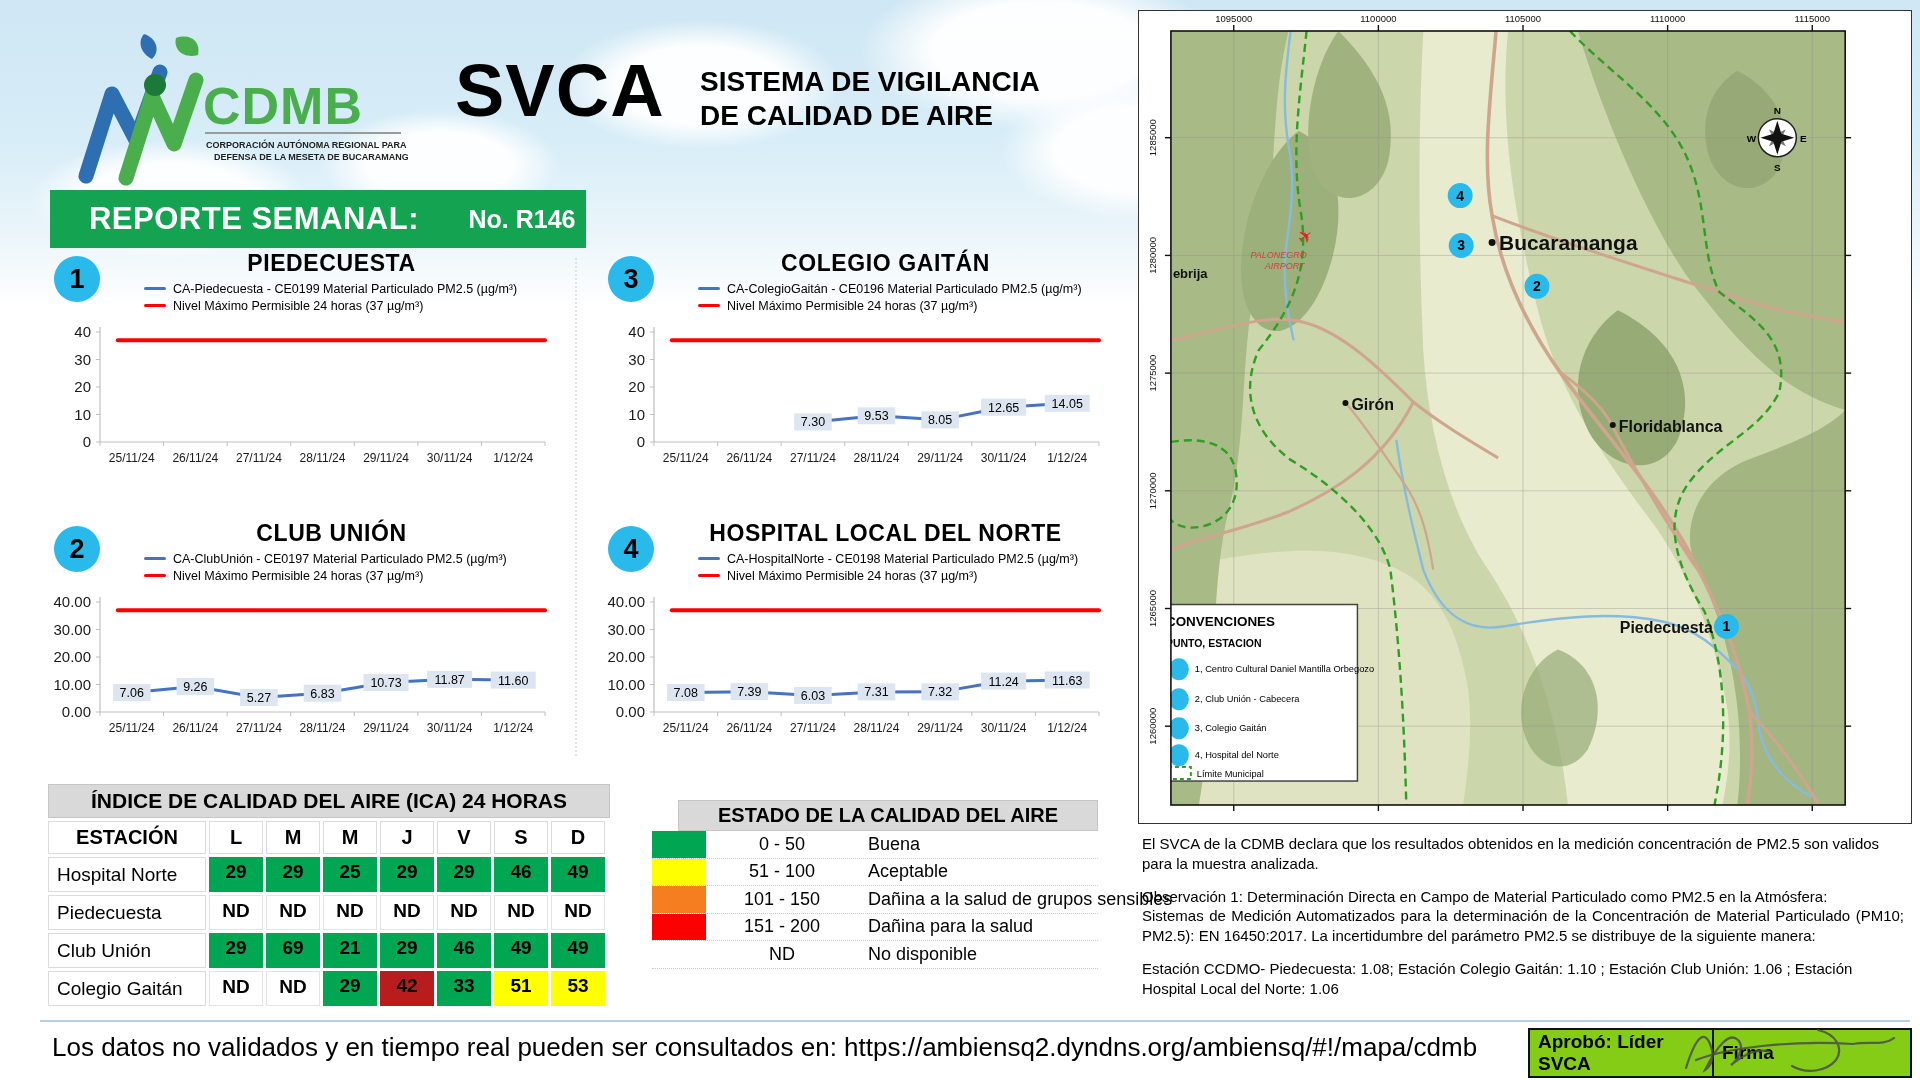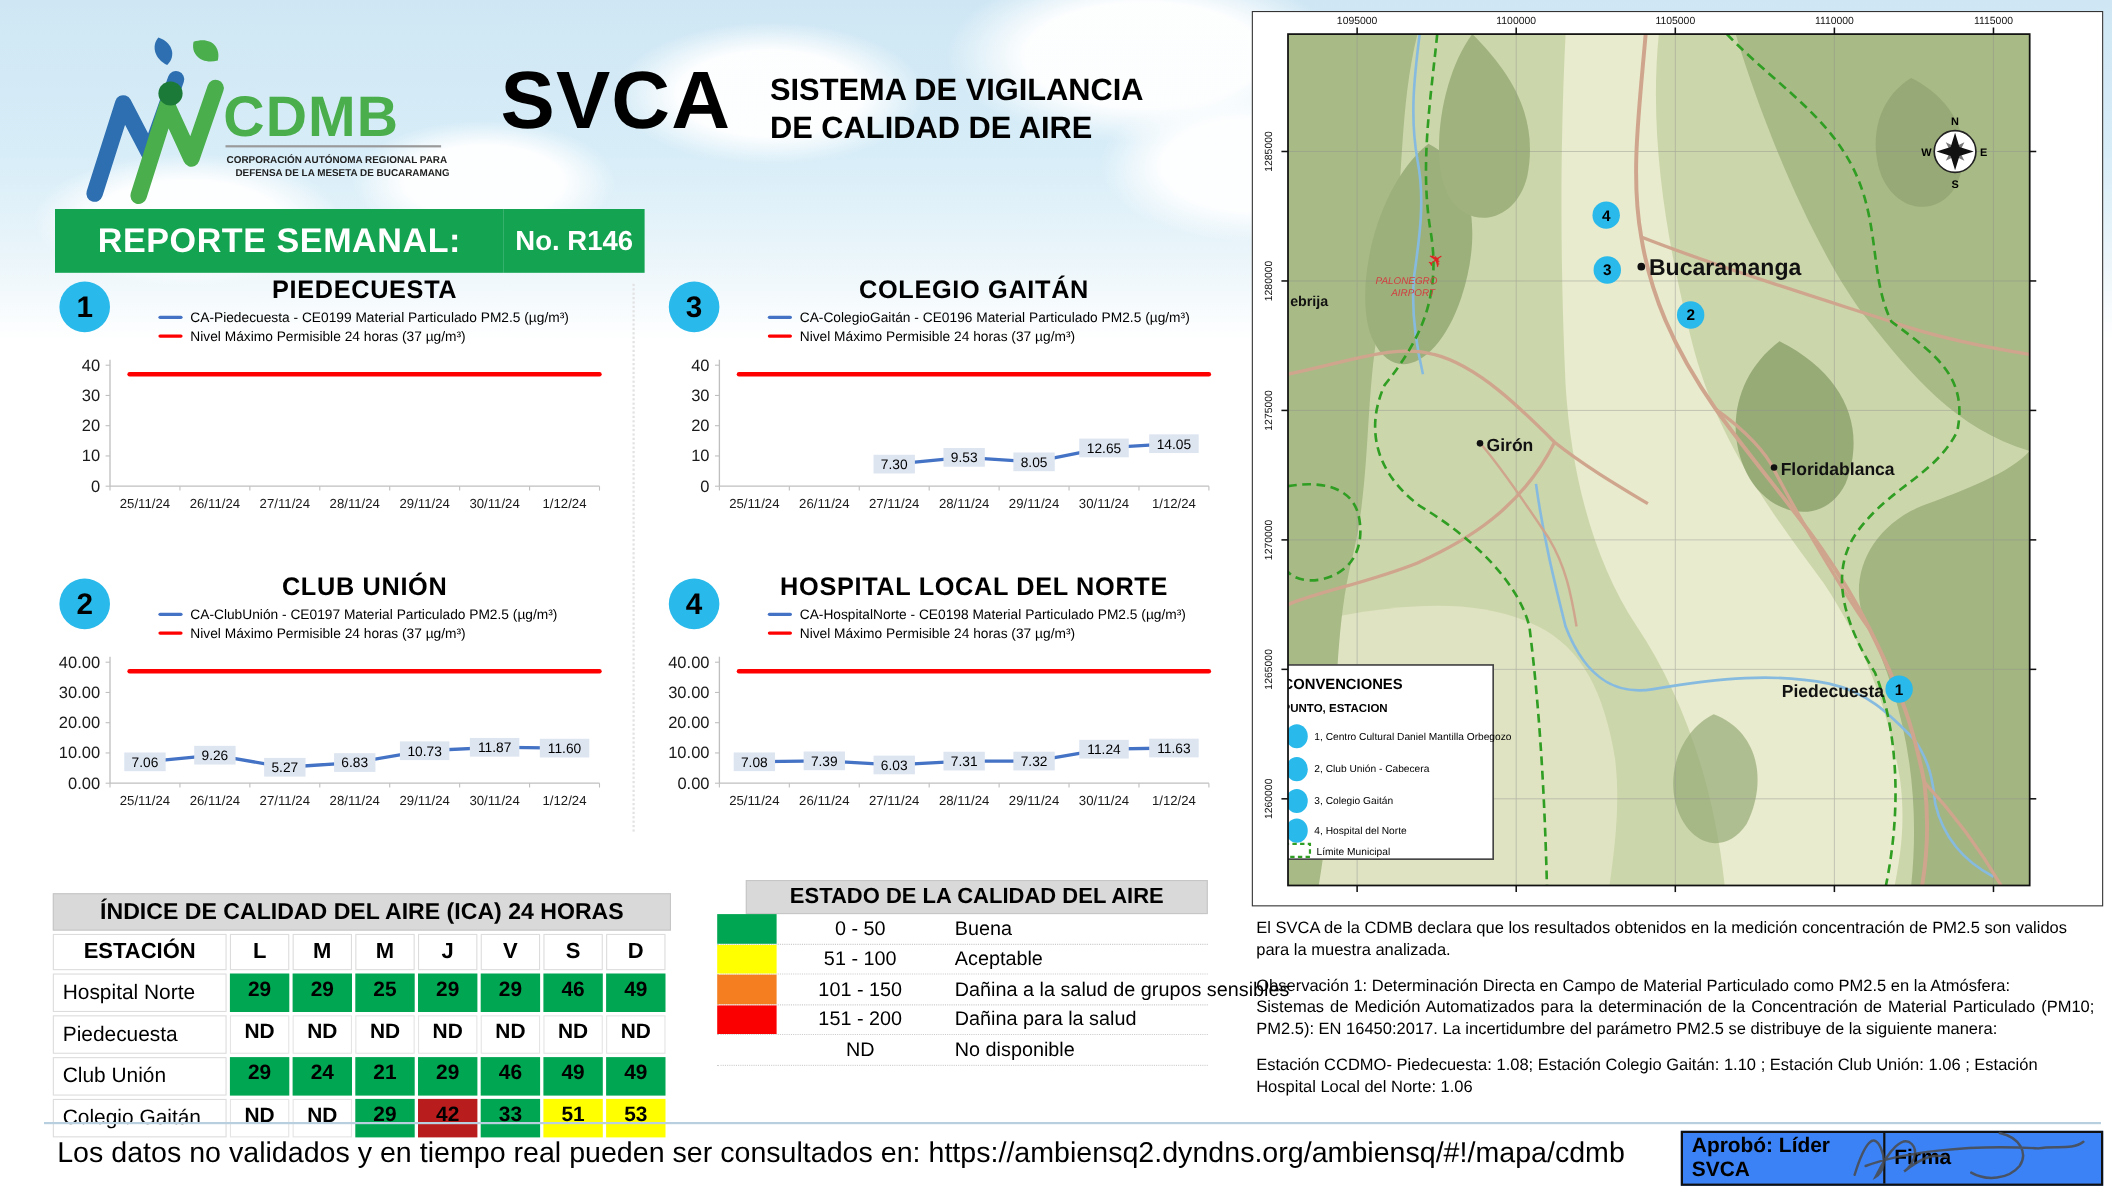--- a/index.html
+++ b/index.html
@@ -38,21 +38,21 @@
          display:flex;align-items:center;justify-content:center;}
   .chart-title{margin-left:62px;text-align:center;font-size:23px;font-weight:bold;letter-spacing:.6px;padding-top:2px;}
   .chart-legend{margin-left:96px;margin-top:3px;font-size:12.5px;}
   .legend-row{display:flex;align-items:center;gap:7px;height:17px;}
   .dash{width:22px;height:3.5px;border-radius:2px;flex:none;}
   .dash-series{background:#4472C4;}
   .dash-limit{background:#FE0000;}
   svg.plot{position:absolute;left:0;top:74px;width:505px;height:168px;overflow:visible;
            font-family:"Liberation Sans",sans-serif;}
   
-  .ica{position:absolute;left:48px;top:812px;width:562px;}
+  .ica{position:absolute;left:48px;top:784px;width:562px;}
   .ica-title{background:#d9d9d9;border:1px solid #c6c6c6;font-weight:bold;font-size:21px;
              text-align:center;padding:4px 0;margin-bottom:3px;}
   .ica-grid{display:grid;grid-template-columns:158px repeat(7,54px);gap:3px;}
   .ica-head{background:#fff;border:1px solid #dcdcdc;font-weight:bold;font-size:20px;text-align:center;padding:4px 0;}
   .ica-station{background:#fff;border:1px solid #dcdcdc;font-size:19px;padding:6px 6px 5px 8px;}
   .ica-cell{font-weight:bold;font-size:19px;text-align:center;padding:4px 0 5px;}
   .ica-cell.nd{background:#fff;border:1px solid #e4e4e4;}
   
   .estado{position:absolute;left:652px;top:800px;width:446px;}
   .estado-title{background:#d9d9d9;border:1px solid #c6c6c6;font-weight:bold;font-size:20px;
@@ -69,21 +69,21 @@
   
   .notes{position:absolute;left:1142px;top:834px;width:762px;font-size:15px;line-height:1.32;}
   .notes .para{margin-bottom:13px;}
   .just{text-align:justify;}
   
   .divider{position:absolute;left:40px;top:1020px;width:1870px;height:2px;background:#b7cfdf;}
   .footer-text{position:absolute;left:52px;top:1032px;font-size:26px;white-space:nowrap;}
   .footer-text .b{font-weight:normal;text-align:right;}
   .footer-text a{color:#000;text-decoration:none;}
   .approval{position:absolute;left:1528px;top:1028px;width:380px;height:46px;border:2px solid #111;
-            display:flex;background:#3b82f6;}
+            display:flex;background:#84cc16;}
   .app-cell1{width:174px;border-right:2px solid #111;font-weight:bold;font-size:19px;
              display:flex;align-items:center;padding-left:8px;}
   .app-cell2{flex:1;font-weight:bold;font-size:19px;display:flex;align-items:center;padding-left:8px;}
   .signature{position:absolute;left:1668px;top:1010px;width:235px;height:78px;pointer-events:none;}
 </style>
 </head>
 <body>
 
 <div class="page">
   <div class="sky">
@@ -360,21 +360,21 @@
         <div class="ica-station">Piedecuesta</div>
         <div class="ica-cell nd">ND</div>
         <div class="ica-cell nd">ND</div>
         <div class="ica-cell nd">ND</div>
         <div class="ica-cell nd">ND</div>
         <div class="ica-cell nd">ND</div>
         <div class="ica-cell nd">ND</div>
         <div class="ica-cell nd">ND</div>
         <div class="ica-station">Club Unión</div>
         <div class="ica-cell" style="background: rgb(0, 166, 81);">29</div>
-        <div class="ica-cell" style="background: rgb(0, 166, 81);">24</div>
+        <div class="ica-cell" style="background: rgb(0, 166, 81);">69</div>
         <div class="ica-cell" style="background: rgb(0, 166, 81);">21</div>
         <div class="ica-cell" style="background: rgb(0, 166, 81);">29</div>
         <div class="ica-cell" style="background: rgb(0, 166, 81);">46</div>
         <div class="ica-cell" style="background: rgb(0, 166, 81);">49</div>
         <div class="ica-cell" style="background: rgb(0, 166, 81);">49</div>
         <div class="ica-station">Colegio Gaitán</div>
         <div class="ica-cell nd">ND</div>
         <div class="ica-cell nd">ND</div>
         <div class="ica-cell" style="background: rgb(0, 166, 81);">29</div>
         <div class="ica-cell" style="background: #b91c1c;">42</div>

